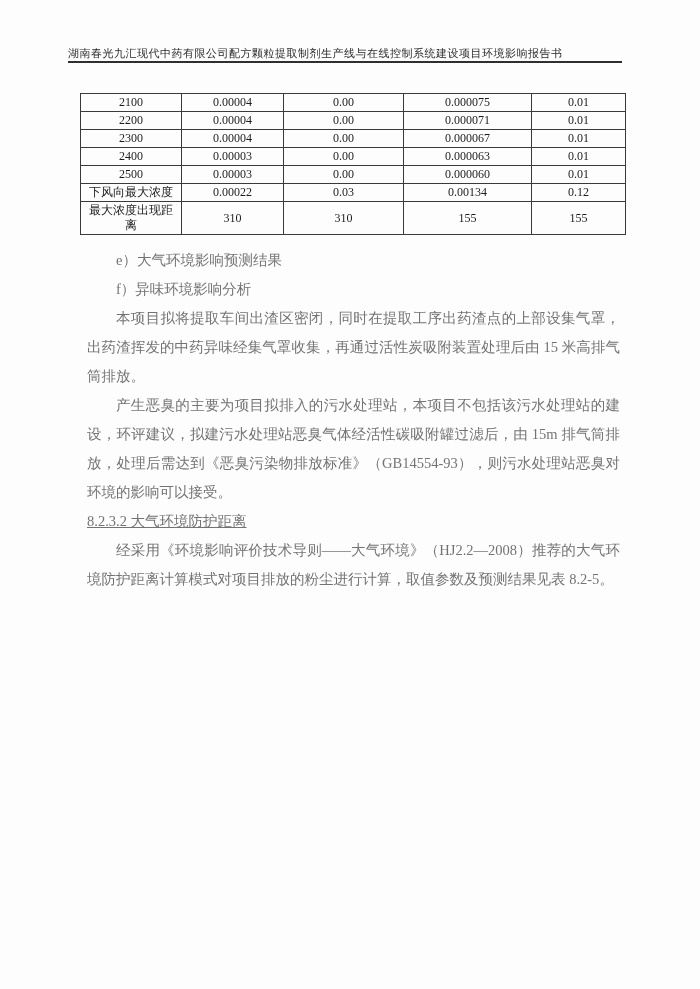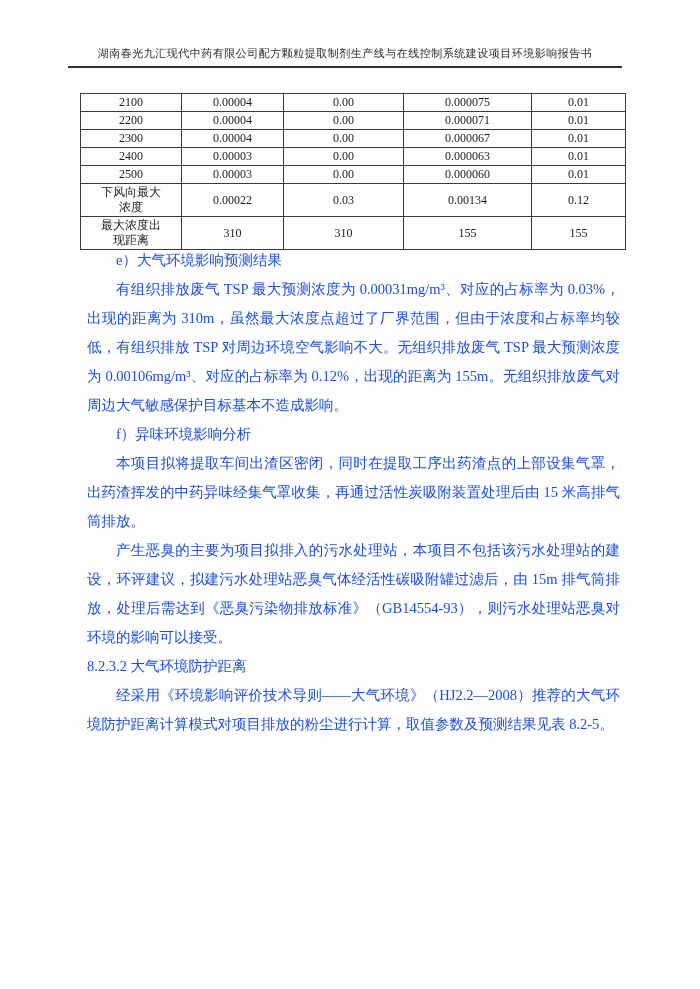--- a/index.html
+++ b/index.html
@@ -12,58 +12,57 @@
     position:relative;
     width:700px; height:989px;
     background:#fdfdfd;
     overflow:hidden;
     color:#1c1c1c;
   }
   
   .header {
     position:absolute;
     left:68px; top:46px; width:554px;
-    text-align:center;
+    text-align:left;
     font-size:11px;
     letter-spacing:0.5px;
     color:#2a2a2a;
-    padding-bottom:5px;
     border-bottom:2px solid #2f2f2f;
     white-space:nowrap;
   }
   
   table.pred {
     position:absolute;
     left:80px; top:93px;
     width:545px;
     border-collapse:collapse;
     table-layout:fixed;
     font-size:12px;
     color:#1c1c1c;
   }
   table.pred td {
     border:1px solid #3a3a3a;
     text-align:center;
     vertical-align:middle;
-    padding:1px 20px;
+    padding:1px 8px;
     height:15px;
     line-height:15px;
     overflow:hidden;
   }
   
   .body-text {
     position:absolute;
     left:87px; top:246px; width:533px;
     font-size:14.5px;
     line-height:29px;
     text-align:justify;
-    color:#1d4ed8;
+    color:#737373;
   }
   .body-text p { margin:0; text-indent:2em; }
-  .body-text p.no-indent { text-indent:0; }
+  .body-text p.no-indent { text-indent:0;text-decoration:underline; }
   
   .footer {
     position:absolute;
     left:14px; top:921px; width:700px;
     text-align:right;
     font-size:11.5px;
     color:#2a2a2a;
   }
 </style>
 </head>
@@ -129,21 +128,20 @@
           <td>310</td>
           <td>310</td>
           <td>155</td>
           <td>155</td>
         </tr>
       </tbody>
   </table>
 
   <div class="body-text">
     <p>e）大气环境影响预测结果</p>
-    <p>有组织排放废气 TSP 最大预测浓度为 0.00031mg/m³、对应的占标率为 0.03%，出现的距离为 310m，虽然最大浓度点超过了厂界范围，但由于浓度和占标率均较低，有组织排放 TSP 对周边环境空气影响不大。无组织排放废气 TSP 最大预测浓度为 0.00106mg/m³、对应的占标率为 0.12%，出现的距离为 155m。无组织排放废气对周边大气敏感保护目标基本不造成影响。</p>
     <p>f）异味环境影响分析</p>
     <p>本项目拟将提取车间出渣区密闭，同时在提取工序出药渣点的上部设集气罩，出药渣挥发的中药异味经集气罩收集，再通过活性炭吸附装置处理后由 15 米高排气筒排放。</p>
     <p>产生恶臭的主要为项目拟排入的污水处理站，本项目不包括该污水处理站的建设，环评建议，拟建污水处理站恶臭气体经活性碳吸附罐过滤后，由 15m 排气筒排放，处理后需达到《恶臭污染物排放标准》（GB14554-93），则污水处理站恶臭对环境的影响可以接受。</p>
     <p class="no-indent">8.2.3.2 大气环境防护距离</p>
     <p>经采用《环境影响评价技术导则——大气环境》（HJ2.2—2008）推荐的大气环境防护距离计算模式对项目排放的粉尘进行计算，取值参数及预测结果见表 8.2-5。</p>
   </div>
 
   <div class="footer">74</div>
 
 </div>

